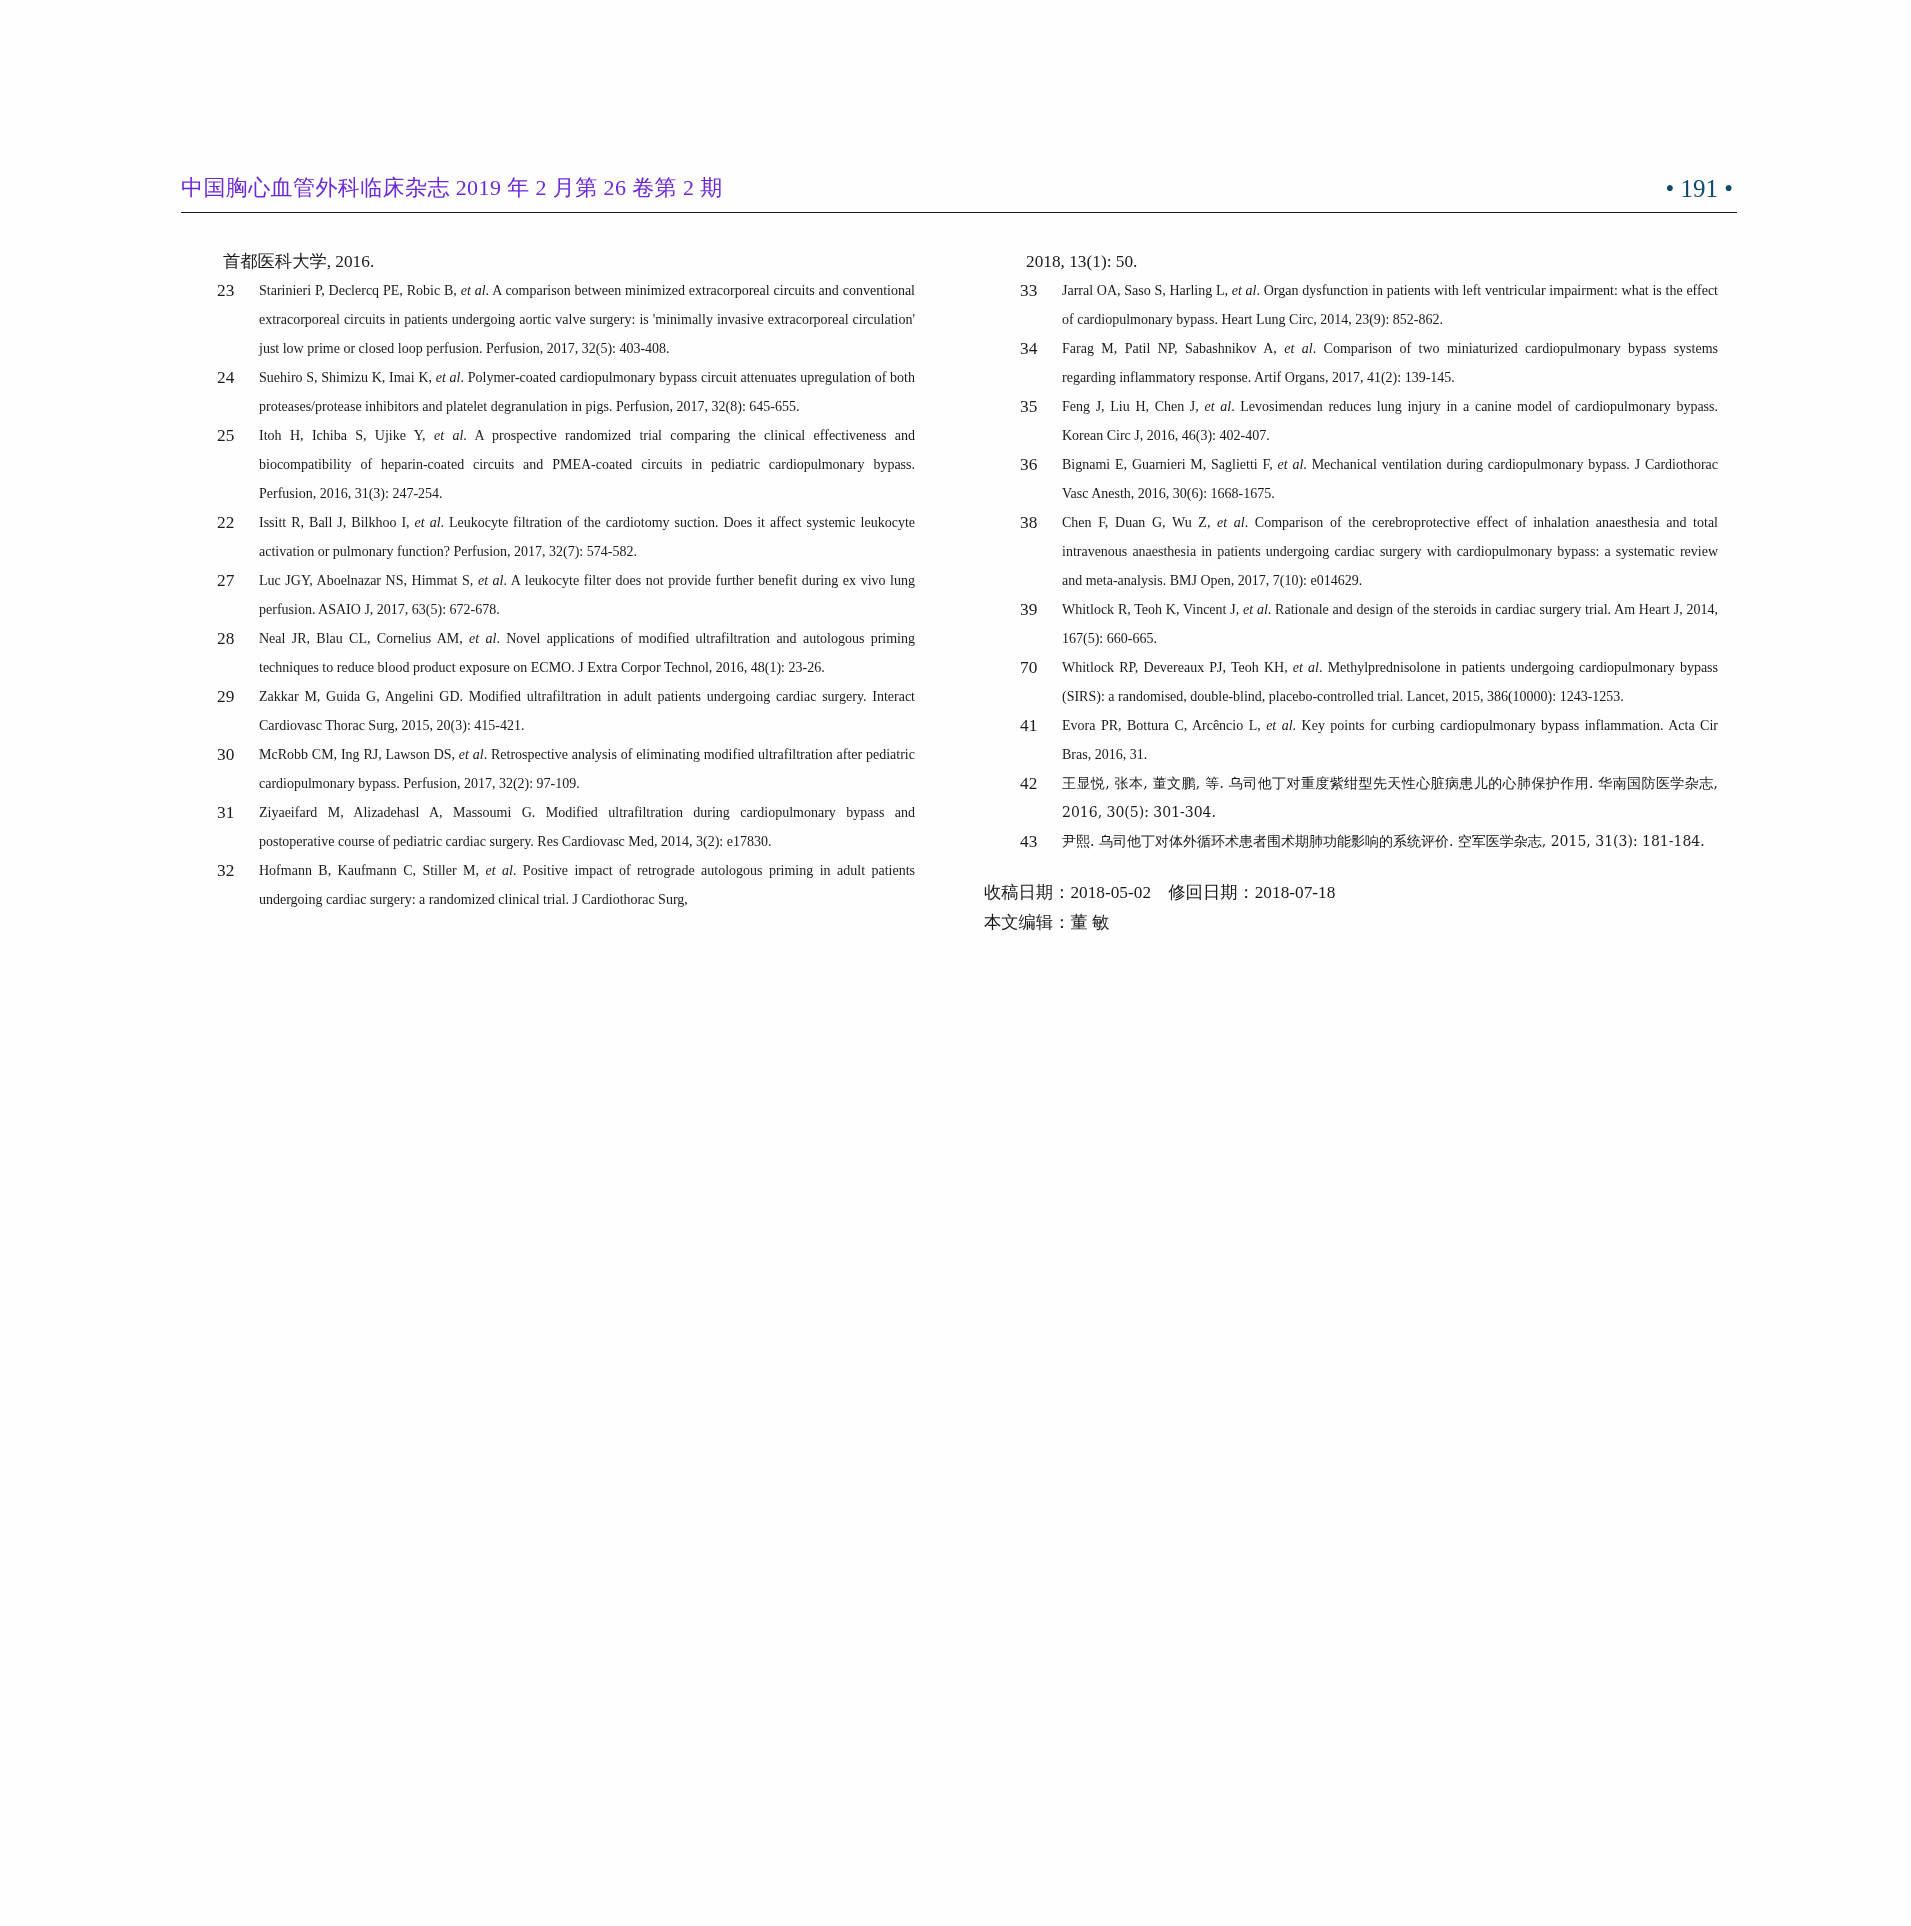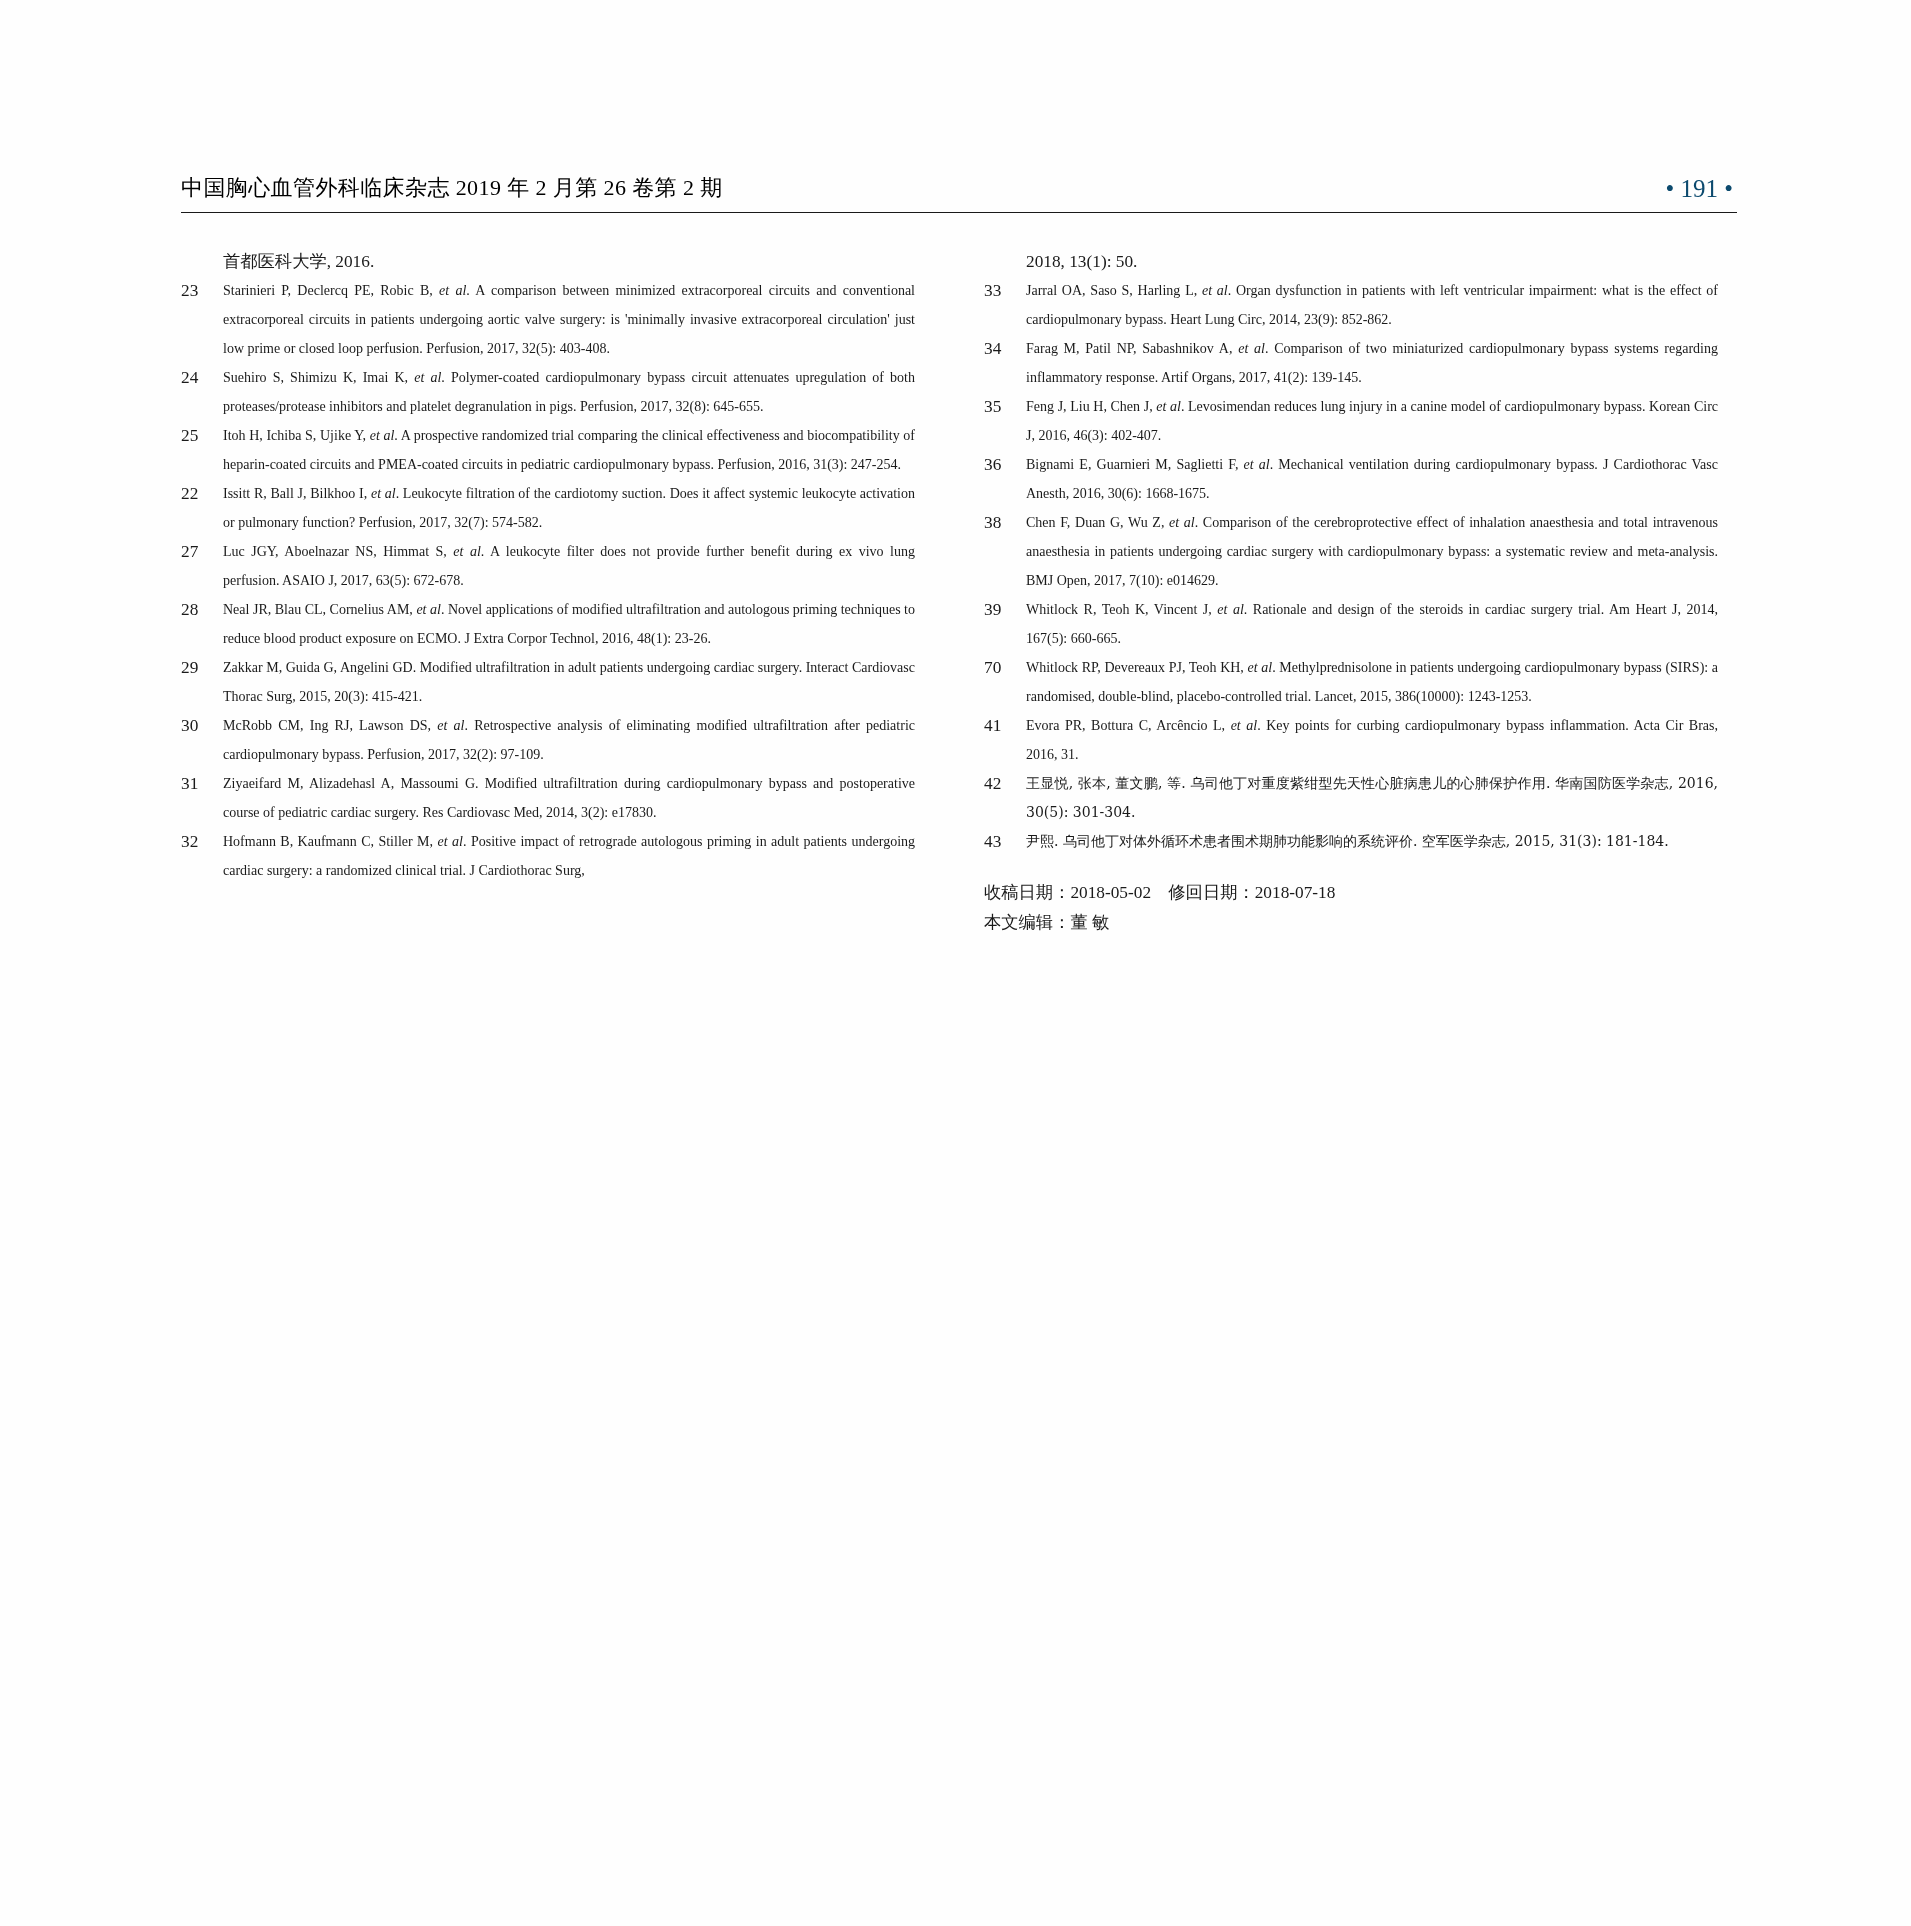--- a/index.html
+++ b/index.html
@@ -30,21 +30,21 @@
     display: flex;
     align-items: flex-end;
     justify-content: space-between;
     padding-bottom: 8.5px;
     border-bottom: 1.9px solid #1a1a1a;
   }
   .header-title {
     font-family: "Liberation Serif", serif;
     font-size: 22px;
     letter-spacing: 0.4px;
-    color: #000000;
+    color: #6d28d9;
     white-space: nowrap;
   }
   .header-page {
     font-size: 25px;
     color: #0c4a6e;
     white-space: nowrap;
     padding-right: 3.9px;
   }
   
   .columns {
@@ -72,20 +72,21 @@
     font-size: 17.3px;
     line-height: 29px;
     margin-bottom: 0;
   }
   .ref-num {
     width: 42px;
     flex: 0 0 42px;
     font-size: 17.3px;
     line-height: 29px;
     text-align: left;
+    margin-left: 36px;
   }
   .ref-text {
     flex: 1 1 auto;
     text-align: justify;
     text-justify: inter-word;
     font-size: 14px;
     line-height: 29px;
   }
   .ref-text.cjk {
     font-family: "DejaVu Serif", "Liberation Serif", serif;

